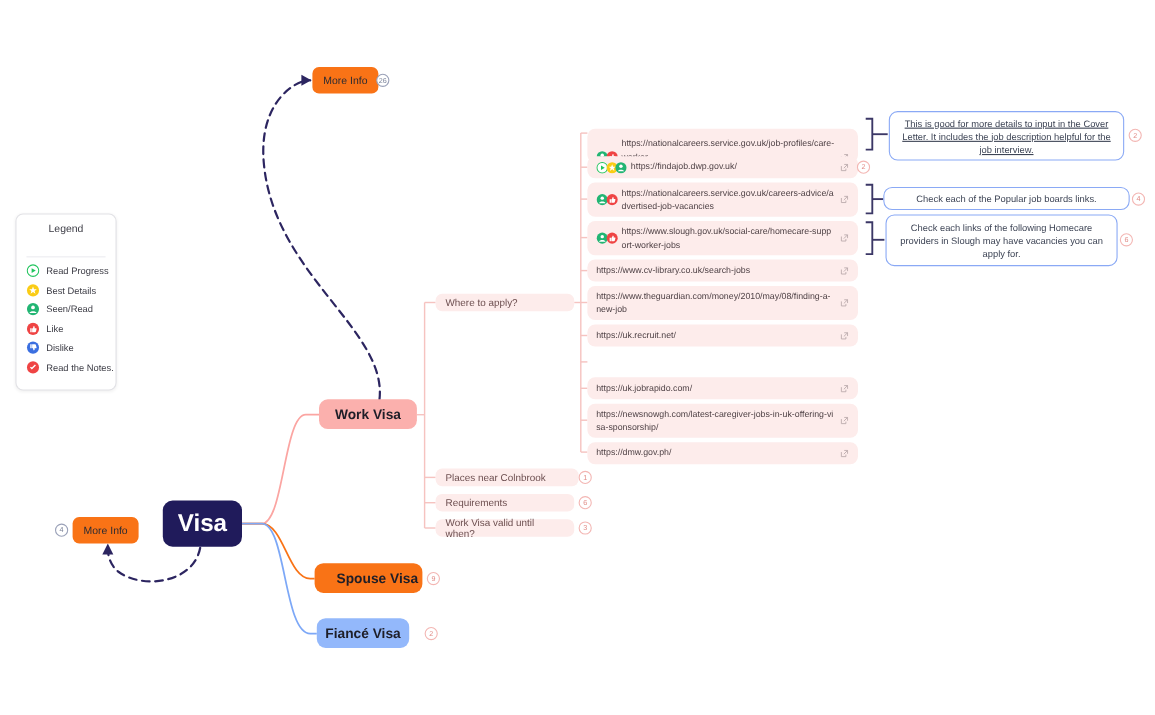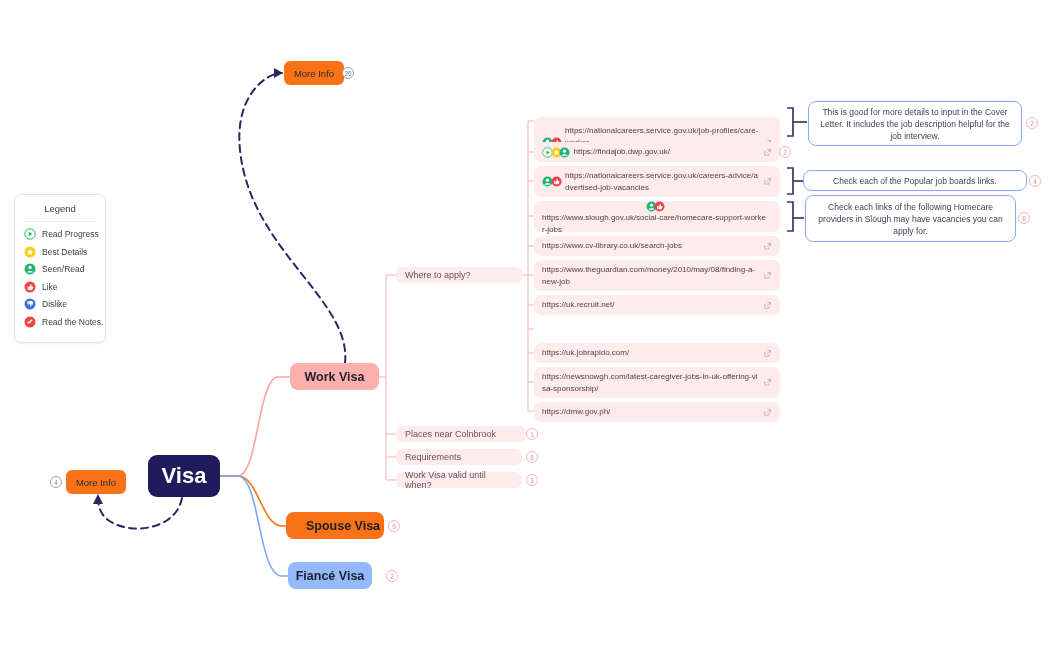--- a/index.html
+++ b/index.html
@@ -18,21 +18,21 @@
     position: absolute; left: 14px; top: 194px;
     width: 92px;
     background: #ffffff;
     border: 1px solid #e2e2e6;
     border-radius: 7px;
     padding: 8px 9px 9px 9px;
     box-shadow: 0 1px 3px rgba(0,0,0,0.06);
   }
   .legend-title {
     font-size: 9.5px; color: #3b3b44; text-align: center;
-    padding-bottom: 7px; margin-bottom: 6px;
+    padding-bottom: 19px; margin-bottom: 6px;
     border-bottom: 1px solid #ececf0;
   }
   .legend-row { display: flex; align-items: center; gap: 6px; margin: 5.5px 0; }
   .legend-label { font-size: 8.5px; color: #3b3b44; white-space: nowrap; }
   .lg-ico { width: 12px; height: 12px; flex: 0 0 12px; }
 
   
   .node {
     position: absolute;
     border-radius: 8px;
@@ -117,21 +117,21 @@
     border: 1.4px solid #8aa9f5;
     border-radius: 8px;
     background: #ffffff;
     color: #3d4455;
     font-size: 8.5px;
     line-height: 12px;
     text-align: center;
     display: flex; align-items: center; justify-content: center;
     padding: 5px 8px;
   }
-  .note-1 { left: 808px; top: 101px; width: 214px; height: 45px; }
+  .note-1 { left: 808px; top: 101px; width: 214px; height: 45px; text-decoration: underline; }
   .note-2 { left: 803px; top: 170px; width: 224px; height: 21px; }
   .note-3 { left: 805px; top: 195px; width: 211px; height: 47px; }
 
   
   .badge {
     position: absolute;
     width: 12px; height: 12px;
     border-radius: 50%;
     border: 1px solid #f3b6b3;
     color: #e08b86;
@@ -329,21 +329,21 @@
       </svg>
     </span>
     <span class="url-text">https://nationalcareers.service.gov.uk/careers-advice/advertised-job-vacancies</span>
     <svg class="ext-icon" viewBox="0 0 24 24">
       <path d="M5 8 v11 h11 v-5" fill="none" stroke="#8a7b7e" stroke-width="2"></path>
       <path d="M12 4 h8 v8" fill="none" stroke="#8a7b7e" stroke-width="2"></path>
       <path d="M20 4 L11 13" fill="none" stroke="#8a7b7e" stroke-width="2"></path>
     </svg>
   </div>
 
-  <div class="urlrow" style="top:201px; height:31px;flex-direction:column;">
+  <div class="urlrow" style="top:201px; height:31px;">
     <span class="url-icons">
       <svg class="lg-ico" viewBox="0 0 24 24">
         <circle cx="12" cy="12" r="11" fill="#22b573"></circle>
           <circle cx="12" cy="9" r="3.4" fill="#ffffff"></circle>
         <path d="M5.5 19 C6.5 14.8 17.5 14.8 18.5 19 Z" fill="#ffffff"></path>
       </svg>
       <svg class="lg-ico" viewBox="0 0 24 24">
         <circle cx="12" cy="12" r="11" fill="#ef4444"></circle>
         <path d="M7 11 h2.6 v7.2 H7 Z M10.4 11.4 c1.9-0.6 2.2-2.2 2.2-4.2 c1.8-0.5 2.7 0.6 2.5 2.1 l-0.3 1.6 h2.4 c1 0 1.5 0.8 1.2 1.8 l-1.1 3.9 c-0.2 0.9 -0.8 1.6 -1.8 1.6 h-5.1 Z" fill="#ffffff"></path>
       </svg>

